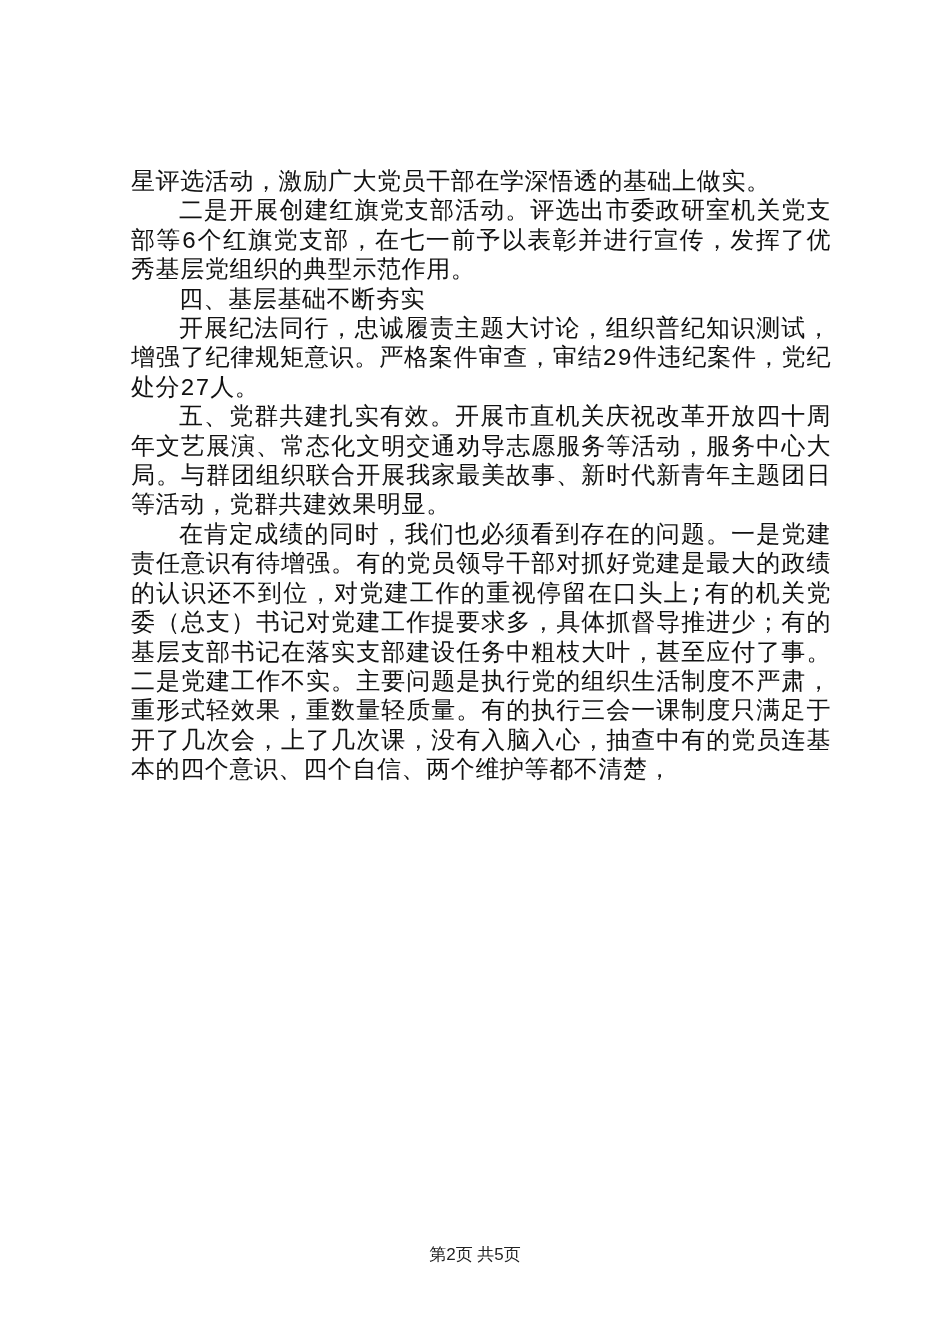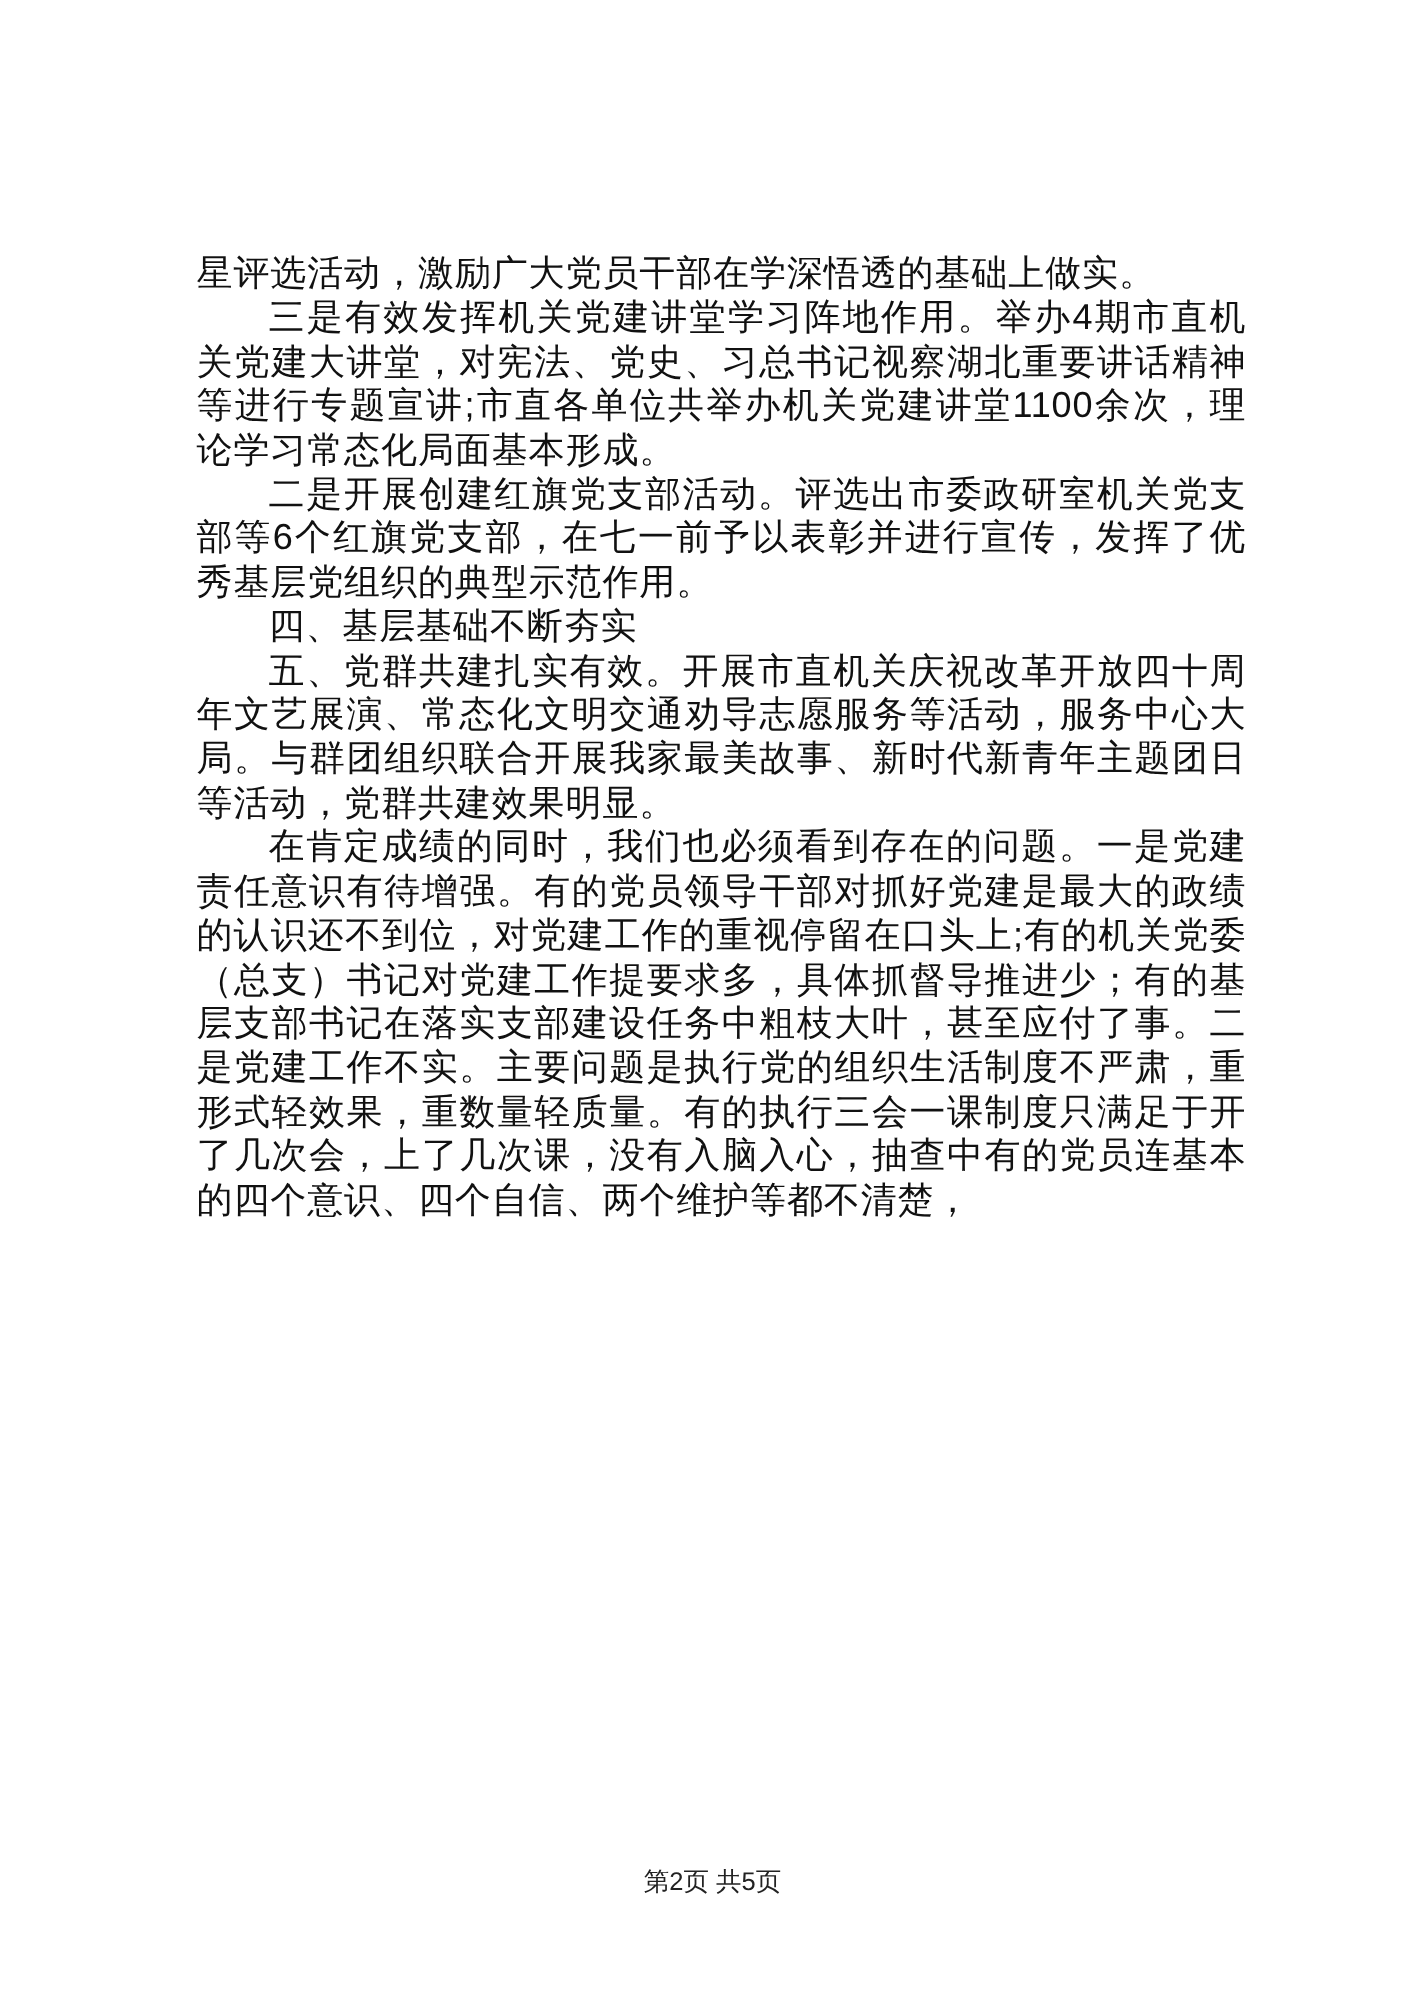--- a/index.html
+++ b/index.html
@@ -2,21 +2,21 @@
 <html><head>
 <meta charset="utf-8">
 <style>
   html, body { margin: 0; padding: 0; background: #ffffff; }
   body { width: 950px; height: 1344px; position: relative; overflow: hidden; }
   .page {
     position: absolute;
     left: 131px;
     top: 168px;
     width: 700px;
-    font-family: Liberation Sans, sans-serif;
+    font-family: Liberation Mono, monospace;
     font-size: 24px;
     line-height: 29.4px;
     color: #111111;
     text-align: justify;
     text-justify: inter-character;
     letter-spacing: 0.6px;
   }
   .para { margin: 0; padding: 0; text-indent: 2em; }
   .para.noindent { text-indent: 0; }
   .footer {
@@ -27,22 +27,22 @@
     font-family: Liberation Sans, sans-serif;
     font-size: 17px;
     color: #222222;
   }
 </style>
 </head>
 <body>
 
 <div class="page">
   <p class="para noindent">星评选活动，激励广大党员干部在学深悟透的基础上做实。</p>
-  <p class="para">三是有效发挥机关党建讲堂学习阵地作用。举办4期市直机关党建大讲堂，对宪法、党史、习总书记视察湖北重要讲话精神等进行专题宣讲;市直各单位共举办机关党建讲堂1100余次，理论学习常态化局面基本形成。</p>
   <p class="para">二是开展创建红旗党支部活动。评选出市委政研室机关党支部等6个红旗党支部，在七一前予以表彰并进行宣传，发挥了优秀基层党组织的典型示范作用。</p>
   <p class="para">四、基层基础不断夯实</p>
+  <p class="para">开展纪法同行，忠诚履责主题大讨论，组织普纪知识测试，增强了纪律规矩意识。严格案件审查，审结29件违纪案件，党纪处分27人。</p>
   <p class="para">五、党群共建扎实有效。开展市直机关庆祝改革开放四十周年文艺展演、常态化文明交通劝导志愿服务等活动，服务中心大局。与群团组织联合开展我家最美故事、新时代新青年主题团日等活动，党群共建效果明显。</p>
   <p class="para">在肯定成绩的同时，我们也必须看到存在的问题。一是党建责任意识有待增强。有的党员领导干部对抓好党建是最大的政绩的认识还不到位，对党建工作的重视停留在口头上;有的机关党委（总支）书记对党建工作提要求多，具体抓督导推进少；有的基层支部书记在落实支部建设任务中粗枝大叶，甚至应付了事。二是党建工作不实。主要问题是执行党的组织生活制度不严肃，重形式轻效果，重数量轻质量。有的执行三会一课制度只满足于开了几次会，上了几次课，没有入脑入心，抽查中有的党员连基本的四个意识、四个自信、两个维护等都不清楚，</p>
 </div>
 
 <div class="footer">
   <span>第2页 共5页</span>
 </div>
 
 </body></html>

